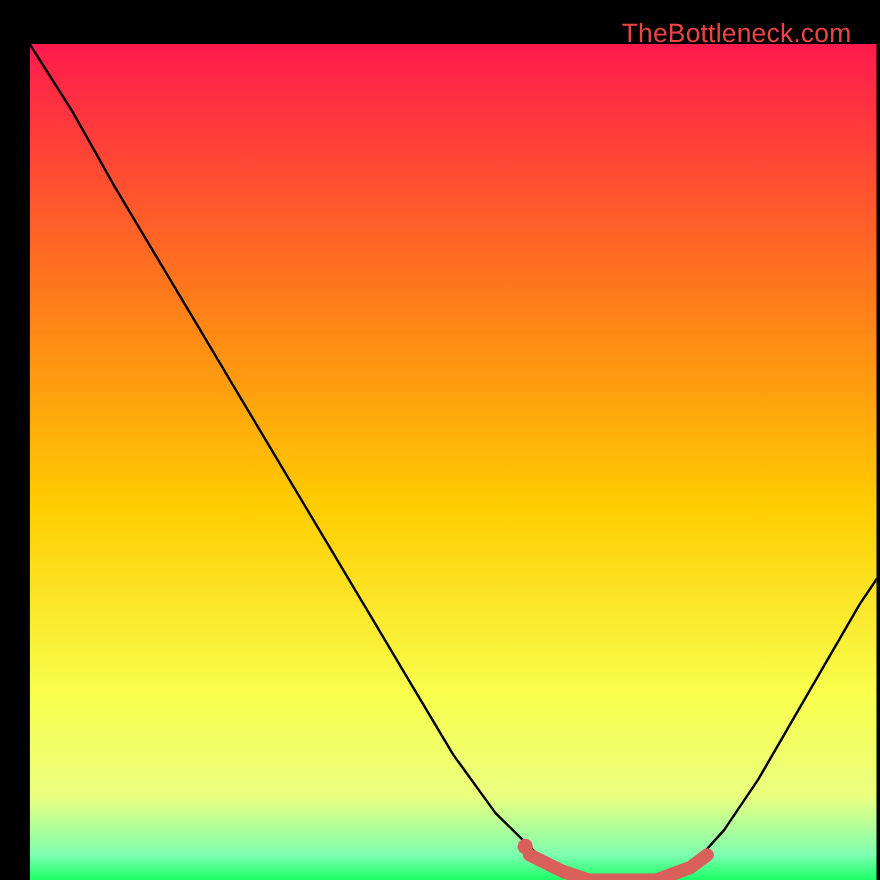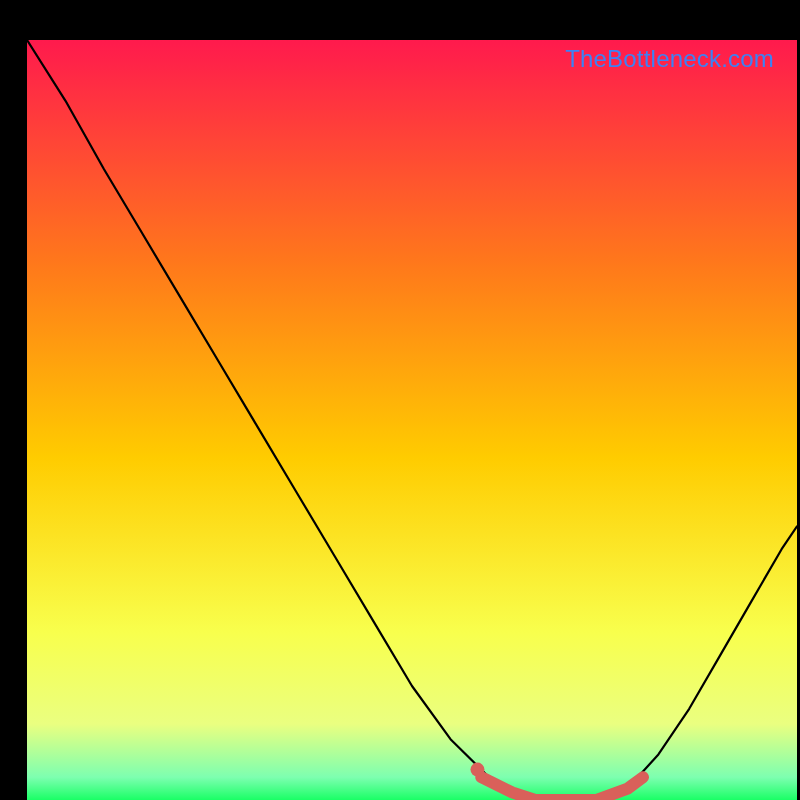--- a/index.html
+++ b/index.html
@@ -23,26 +23,25 @@
     position: absolute;
     left: 15px;
     top: 28px;
     width: 770px;
     height: 760px;
   }
   .watermark {
     position: absolute;
     right: 14px;
     top: 5px;
-    color: #3b82f6;
+    color: #ef4444;
     font-size: 24px;
     font-weight: 500;
     letter-spacing: 0.2px;
     z-index: 50;
-    margin-top: 28px;
   }
   svg { display: block; }
 </style>
 </head>
 <body>
 
 <div class="frame">
 
   <div class="watermark">TheBottleneck.com</div>
 

